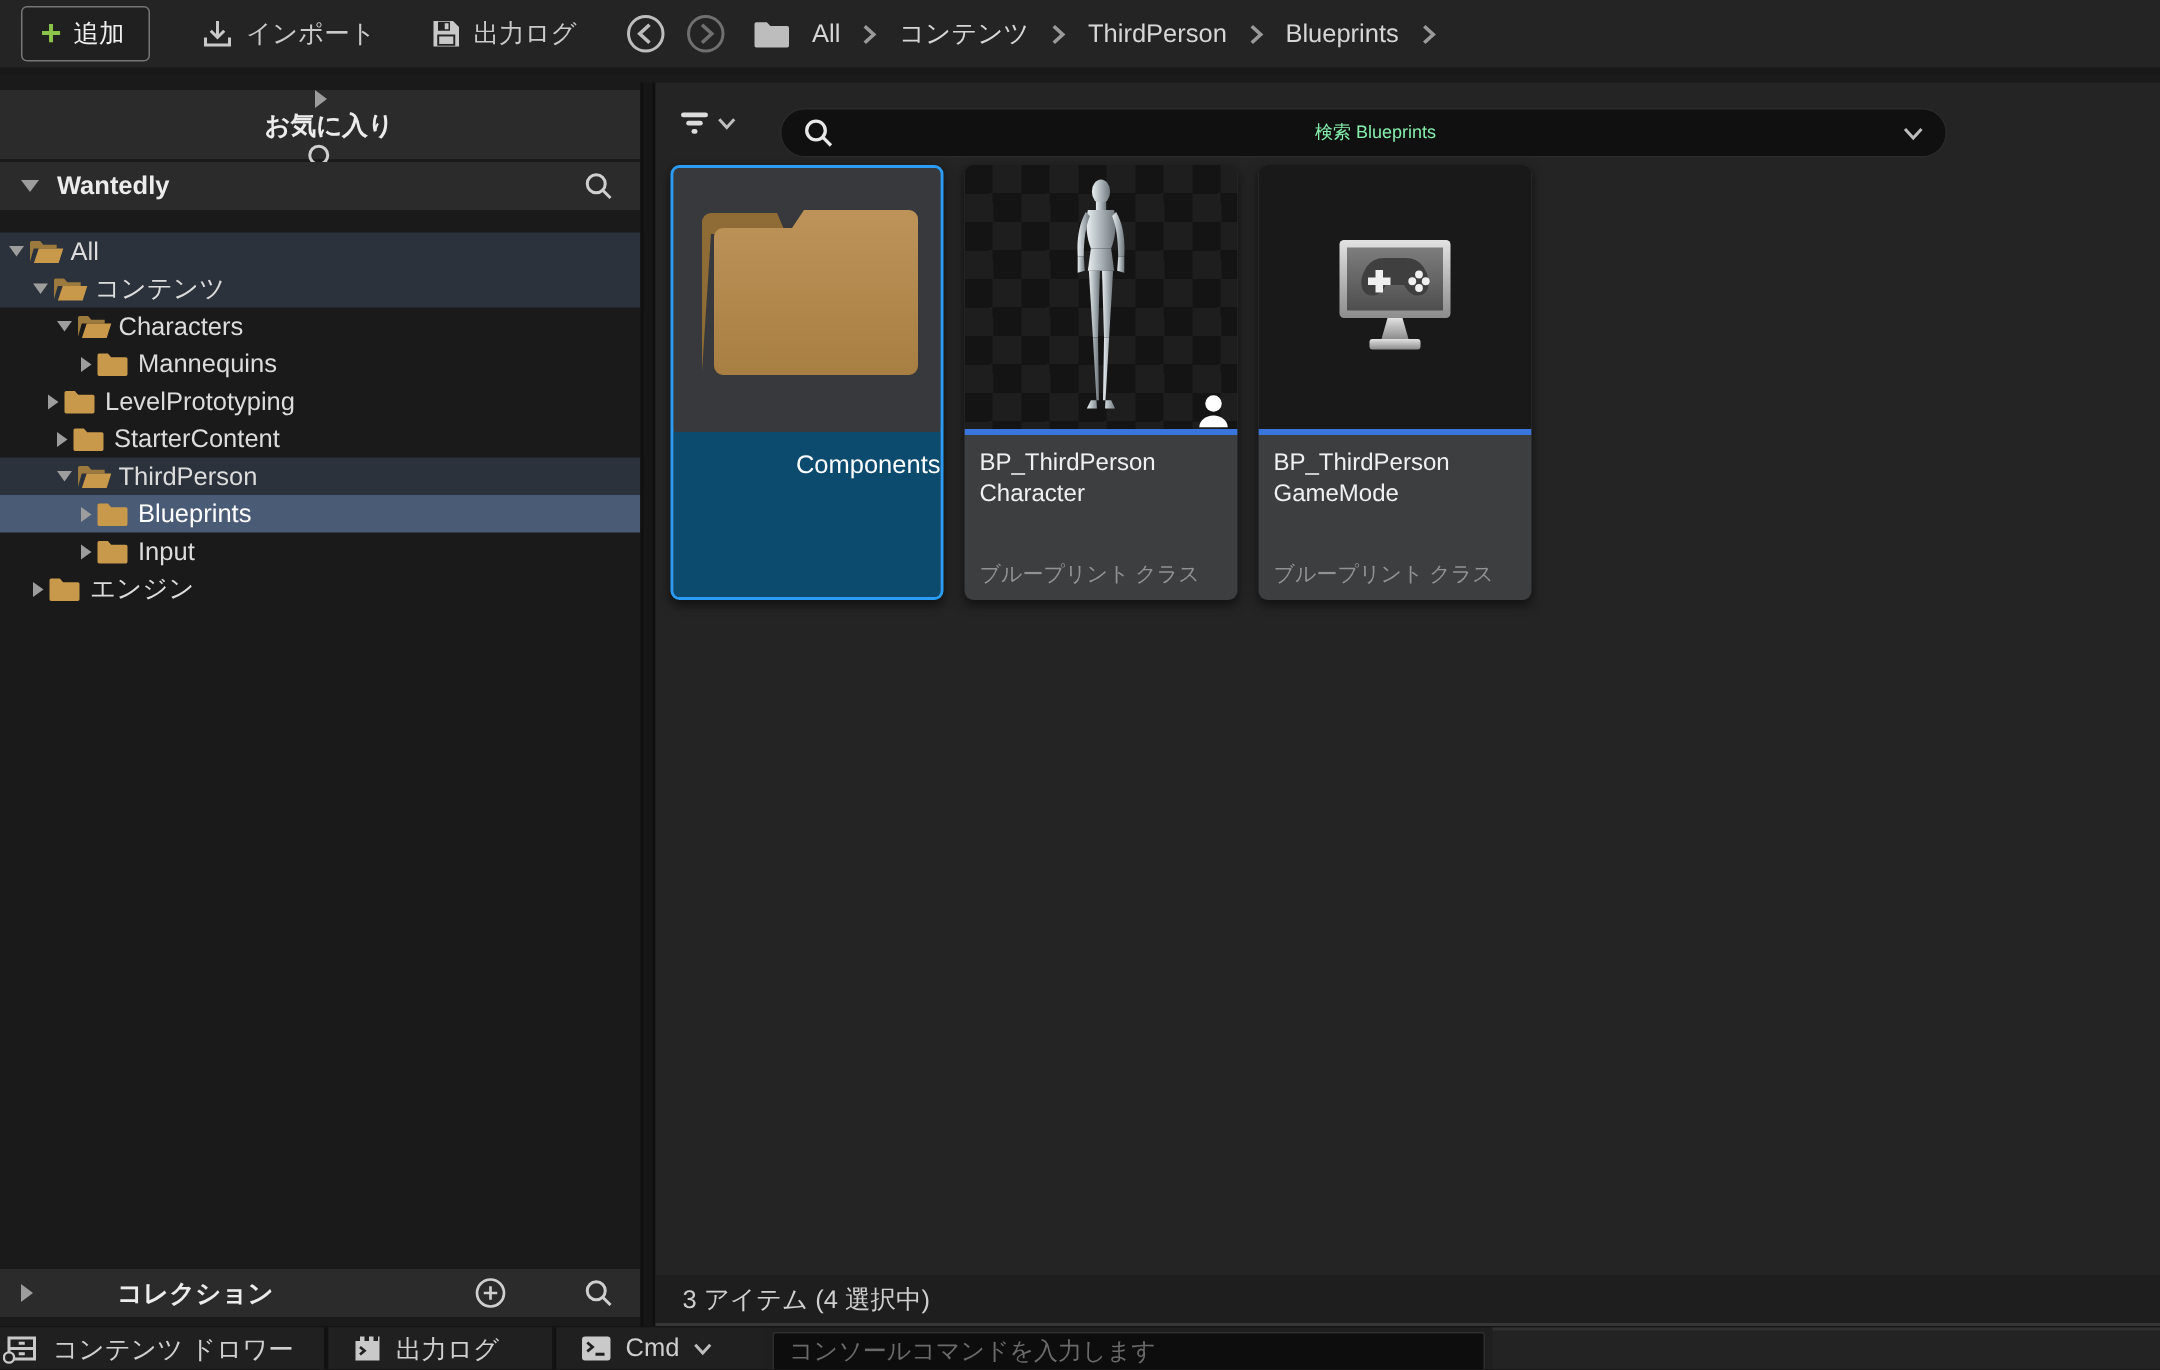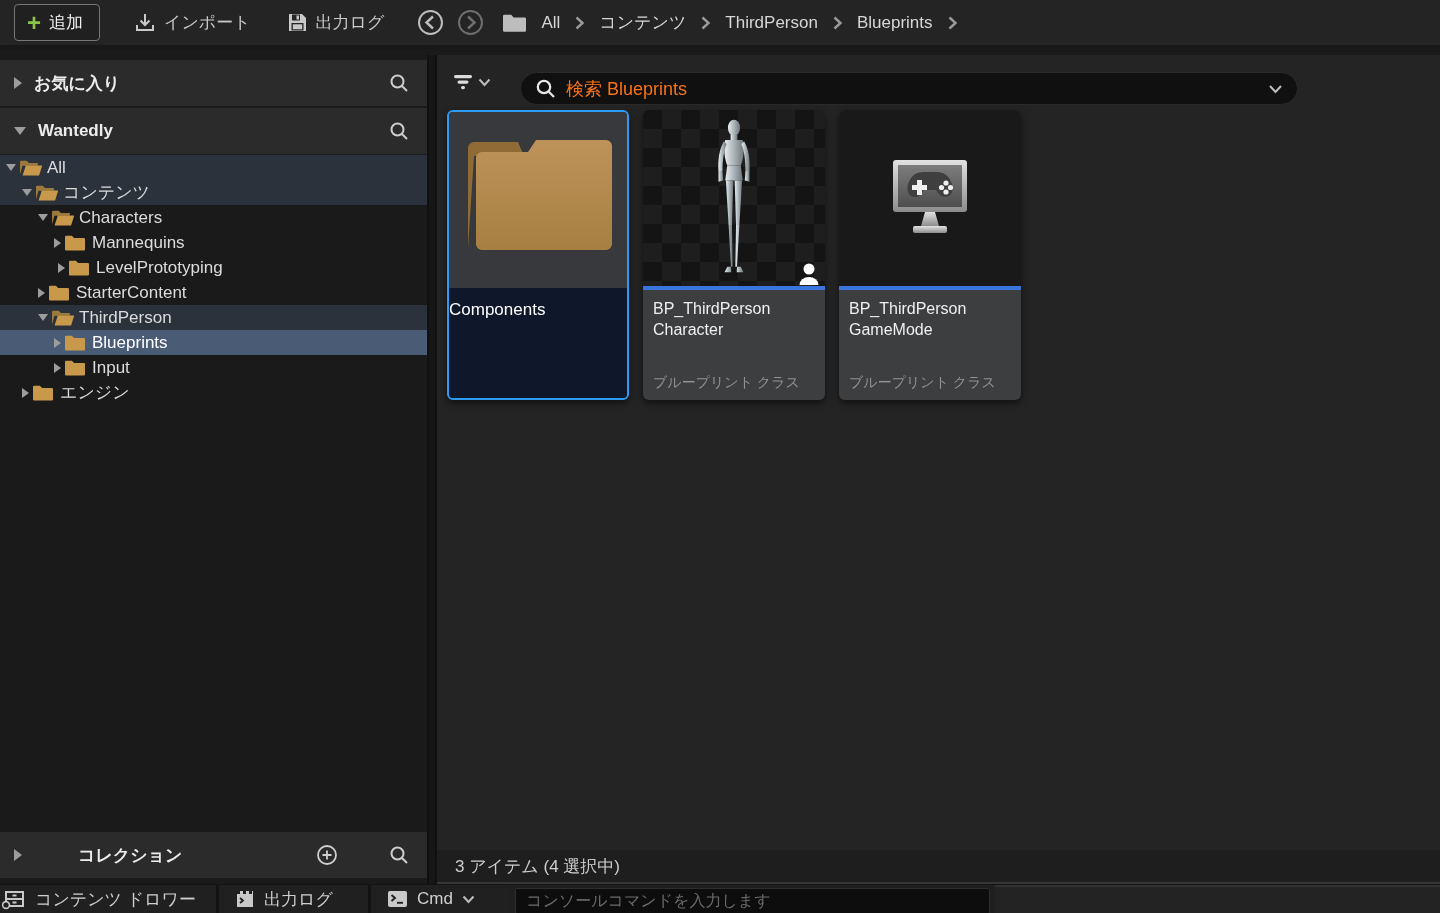--- a/index.html
+++ b/index.html
@@ -16,24 +16,24 @@
     background:#202020; border:1.5px solid #767676; border-radius:4px; color:#efefef; font-size:17px; cursor:pointer; }
   .plus { color:#8bc34a; font-size:24px; font-weight:bold; line-height:16px; }
   .tb-item { display:flex; align-items:center; gap:8px; font-size:17px; color:#c9c9c9; cursor:pointer; }
   .tb-item.imp { margin-left:34px; } .tb-item.sav { margin-left:36px; }
   .nav { display:flex; align-items:center; gap:12px; margin-left:32px; }
   .crumbs { display:flex; align-items:center; gap:14px; margin-left:18px; font-size:17px; color:#d6d6d6; }
   .crumb { cursor:pointer; } .csep { display:flex; align-items:center; }
   
   .sidebar { position:absolute; top:55px; left:0; width:427px; bottom:29px; background:#1a1a1a; overflow:hidden; }
   .splitter { position:absolute; top:55px; left:427px; width:10px; bottom:29px; background:#161616; border-left:2px solid #101010; border-right:2px solid #101010; }
-  .sec { position:absolute; left:0; right:0; height:46px; background:#2b2b2b; display:flex; align-items:center; padding:0 14px; }
+  .sec { position:absolute; left:0; right:0; height:32px; background:#2b2b2b; display:flex; align-items:center; padding:0 14px; }
   .sec .ttl { font-size:17px; font-weight:bold; color:#ececec; margin-left:12px; }
   .sec .spacer { flex:1; }
-  .sec-fav { top:5px; height:46px; }
+  .sec-fav { top:5px; height:46px;flex-direction:column; }
   .sec-want { top:53px; }
   .sec-col { bottom:6px;gap:44px; }
   .tri { width:0; height:0; display:inline-block; }
   .tri.right { border-left:8px solid #9d9d9d; border-top:6px solid transparent; border-bottom:6px solid transparent; }
   .tri.down { border-top:8px solid #9d9d9d; border-left:6px solid transparent; border-right:6px solid transparent; }
   .tri.none { width:14px; }
   .icon-btn { display:flex; align-items:center; justify-content:center; width:28px; height:28px; cursor:pointer; }
   .tree { position:absolute; top:100px; left:0; right:0; }
   .tree-row { display:flex; align-items:center; height:25px; font-size:17px; color:#dcdcdc; cursor:pointer; white-space:nowrap; }
   .tree-row .tri { margin-right:3px; flex:none; }
@@ -42,28 +42,28 @@
   .tree-row.path { background:#2b323c; }
   .tree-row.sel { background:#4a5b76; color:#fff; }
   .ficon { width:24px; height:18px; display:flex; align-items:center; margin-right:4px; flex:none; }
   .tlabel { line-height:25px; }
   
   .content { position:absolute; top:55px; left:437px; right:0; bottom:29px; background:#242424; }
   .search-row { position:absolute; top:7px; left:0; right:0; height:40px; display:flex; align-items:center; }
   .filter-btn { display:flex; align-items:center; gap:5px; margin-left:16px; cursor:pointer; }
   .search-pill { position:absolute; left:83px; top:10px; width:778px; height:33px; background:#101010;
     border:1px solid #2a2a2a; border-radius:17px; display:flex; align-items:center; padding:0 14px; }
-  .search-pill .ph { color:#f97316; font-size:18px; margin-left:10px; flex:1; }
+  .search-pill .ph { color:#86efac; font-size:12px; margin-left:10px; flex:1;text-align:center; }
   .grid { position:absolute; top:55px; left:10px; display:flex; gap:14px; }
   .tile { width:182px; height:290px; border-radius:6px; overflow:hidden; position:relative;
     box-shadow:0 3px 7px rgba(0,0,0,.55); cursor:pointer; background:#3c3e40; }
   .tile.folder { border:2px solid #2b9bf4; background:#37393c; }
   .tile .fthumb { height:174px; display:flex; align-items:center; justify-content:center; background:#37393c; }
-  .tile .flabel { position:absolute; left:0; right:0; top:176px; bottom:0; background:#0f172a;
-    color:#fdfdfd; font-size:17px; text-align:left; padding-top:12px; }
+  .tile .flabel { position:absolute; left:0; right:0; top:176px; bottom:0; background:#0c4a6e;
+    color:#fdfdfd; font-size:17px; text-align:right; padding-top:12px; }
   .tile .thumb { height:176px; position:relative; display:flex; align-items:center; justify-content:center; background:#191919; }
   .tile .thumb.checker { background-image:repeating-conic-gradient(#1e1e1e 0 90deg, #141414 0 180deg); background-size:38px 38px; }
   .tile .stripe { height:4px; background:#3a74dd; }
   .tile .meta { position:absolute; top:180px; left:0; right:0; bottom:0; padding:8px 10px; }
   .tile .aname { font-size:16px; color:#f0f0f0; line-height:21px; }
   .tile .atype { position:absolute; left:10px; bottom:8px; font-size:14px; color:#929292; }
   .badge-person { position:absolute; right:5px; bottom:1px; }
   .status-strip { position:absolute; left:0; right:0; bottom:0; height:34px; background:#1e1e1e;
     display:flex; align-items:center; padding-left:18px; font-size:17px; color:#cfcfcf; border-bottom:2px solid #363636; }
   
@@ -217,21 +217,21 @@
         </div>
         <div class="tree-row" style="padding-left: 54px;">
           <span class="tri right"></span>
           <span class="ficon">
             <svg width="22" height="17" viewBox="0 0 22 17">
               <path d="M1 15.5 V2.8 a1.1 1.1 0 0 1 1.1-1.1 h5.8 l2.2 2.4 h9.8 a1.1 1.1 0 0 1 1.1 1.1 V15.5 a1.1 1.1 0 0 1-1.1 1.1 H2.1 A1.1 1.1 0 0 1 1 15.5 Z" fill="#c9994b"></path>
             </svg>
           </span>
           <span class="tlabel">Mannequins</span>
         </div>
-        <div class="tree-row" style="padding-left: 58px;">
+        <div class="tree-row" style="padding-left: 32px;">
           <span class="tri right"></span>
           <span class="ficon">
             <svg width="22" height="17" viewBox="0 0 22 17">
               <path d="M1 15.5 V2.8 a1.1 1.1 0 0 1 1.1-1.1 h5.8 l2.2 2.4 h9.8 a1.1 1.1 0 0 1 1.1 1.1 V15.5 a1.1 1.1 0 0 1-1.1 1.1 H2.1 A1.1 1.1 0 0 1 1 15.5 Z" fill="#c9994b"></path>
             </svg>
           </span>
           <span class="tlabel">LevelPrototyping</span>
         </div>
         <div class="tree-row" style="padding-left: 38px;">
           <span class="tri right"></span>

